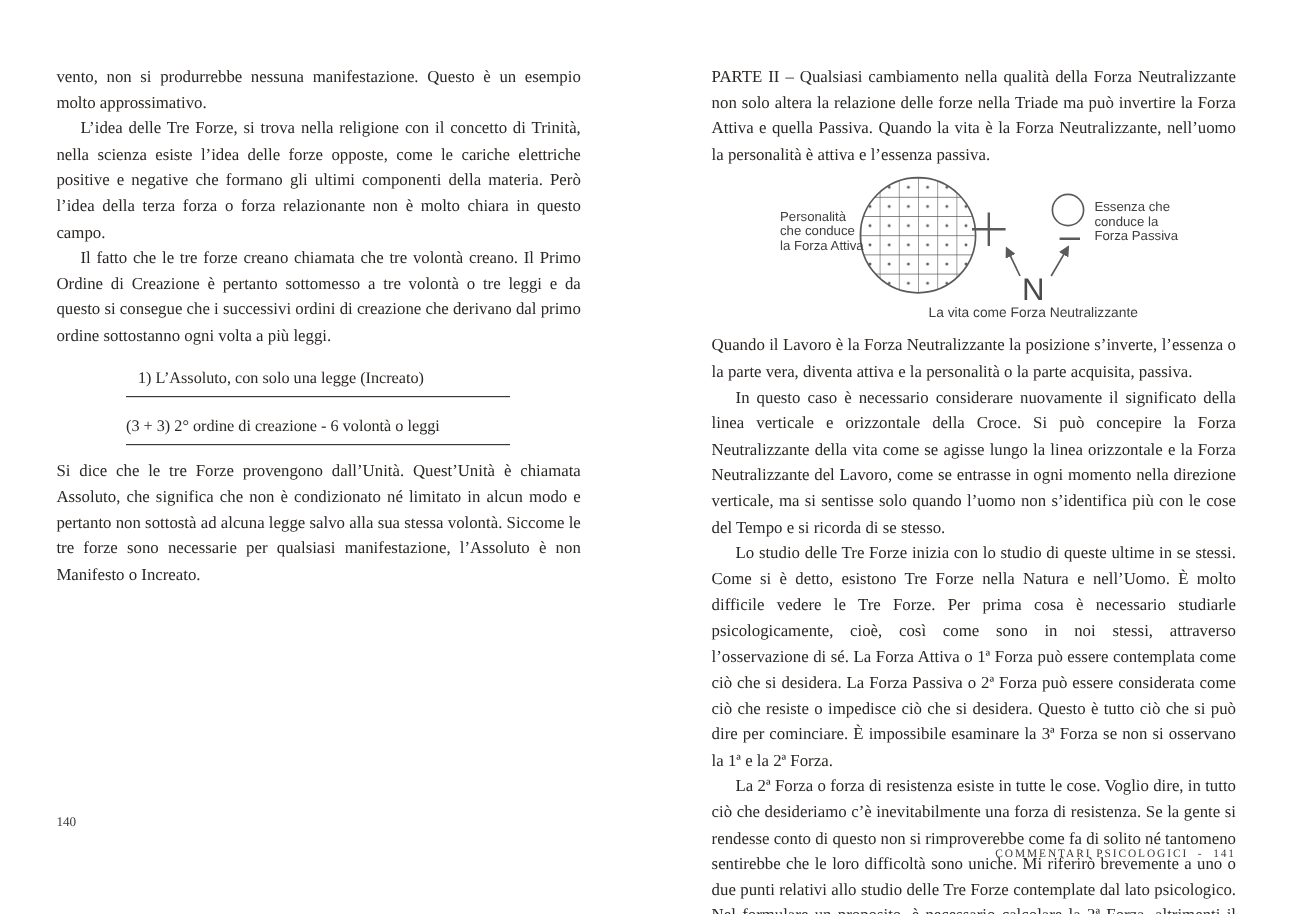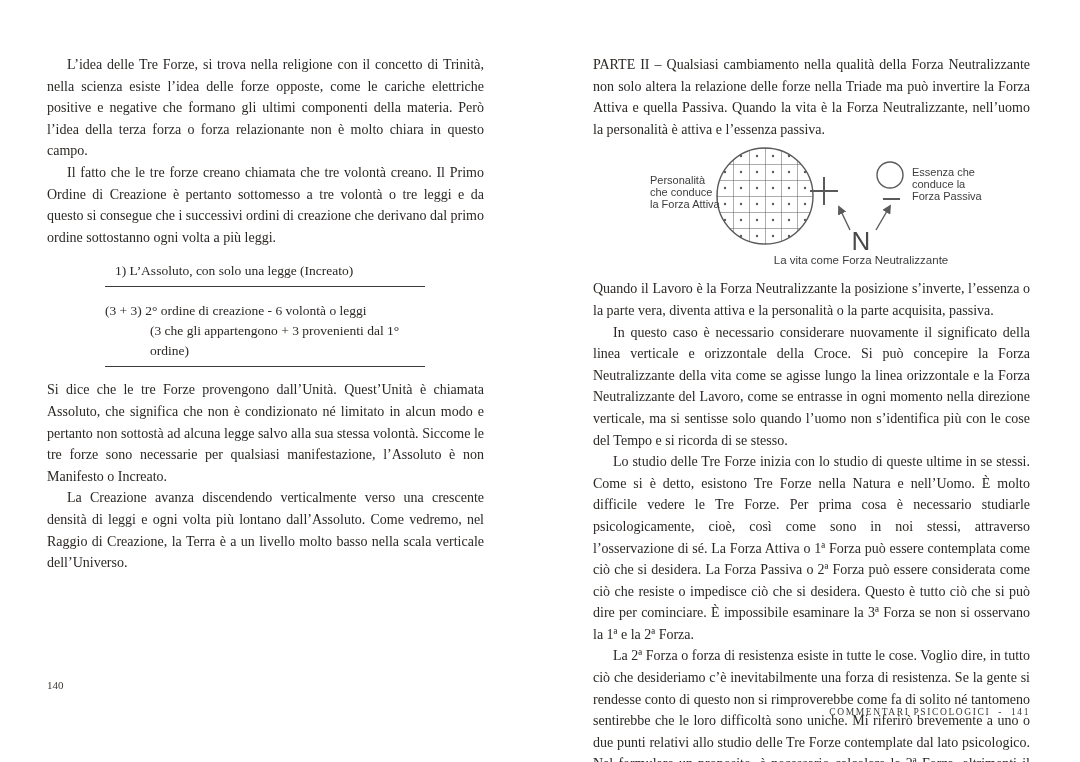--- a/index.html
+++ b/index.html
@@ -40,37 +40,36 @@
   .folio-right span{margin-left:4px;}
   .folio-right span:first-child{margin-left:0;}
 </style>
 </head>
 <body>
 
 <div>
 
   <div class="page-col left-col">
     <div>
+        <p class="para"><span>vento, non si produrrebbe nessuna manifestazione. Questo è un esempio molto approssimativo.</span></p>
         <p class="para ind"><span>L’idea delle Tre Forze, si trova nella religione con il concetto di Trinità, nella scienza esiste l’idea delle forze opposte, come le cariche elettriche positive e negative che formano gli ultimi componenti della materia. Però l’idea della terza forza o forza relazionante non è molto chiara in questo campo.</span></p>
         <p class="para ind"><span>Il fatto che le </span><span class="it">tre</span><span> forze creano chiamata che </span><span class="it">tre volontà</span><span> creano. Il Primo Ordine di Creazione è pertanto sottomesso a tre volontà o tre leggi e da questo si consegue che i successivi ordini di creazione che derivano dal primo ordine sottostanno ogni volta a più leggi.</span></p>
       </div>
 
     <div class="ctable">
       <div class="trow">
         <div class="tline ind1">1) L’Assoluto, con solo una legge (Increato)</div>
       </div>
       <div class="trow">
         <div class="tline">(3 + 3) 2° ordine di creazione - 6 volontà o leggi</div>
-        <div class="tline ind2">(3 che gli appartengono + 3 provenienti dal 1° ordine)</div>
       </div>
     </div>
 
     <div>
         <p class="para"><span>Si dice che le tre Forze provengono dall’Unità. Quest’Unità è chiamata Assoluto, che significa che non è condizionato né limitato in alcun modo e pertanto non sottostà ad alcuna legge salvo alla sua stessa volontà. Siccome le tre forze sono necessarie per qualsiasi manifestazione, l’Assoluto è non Manifesto o Increato.</span></p>
-        <p class="para ind"><span>La Creazione avanza discendendo verticalmente verso una crescente densità di leggi e ogni volta più lontano dall’Assoluto. Come vedremo, nel Raggio di Creazione, la Terra è a un livello molto basso nella scala verticale dell’Universo.</span></p>
       </div>
   </div>
 
   <div class="page-col right-col">
     <div>
         <p class="para"><span>PARTE II – Qualsiasi cambiamento nella qualità della Forza Neutralizzante non solo altera la relazione delle forze nella Triade ma può </span><span class="it">invertire</span><span> la Forza Attiva e quella Passiva. Quando la vita è la Forza Neutralizzante, nell’uomo la personalità è attiva e l’essenza passiva.</span></p>
       </div>
 
     <svg class="diagram-svg" width="437" height="124" viewBox="0 0 437 124" xmlns="http://www.w3.org/2000/svg">
       <defs>

